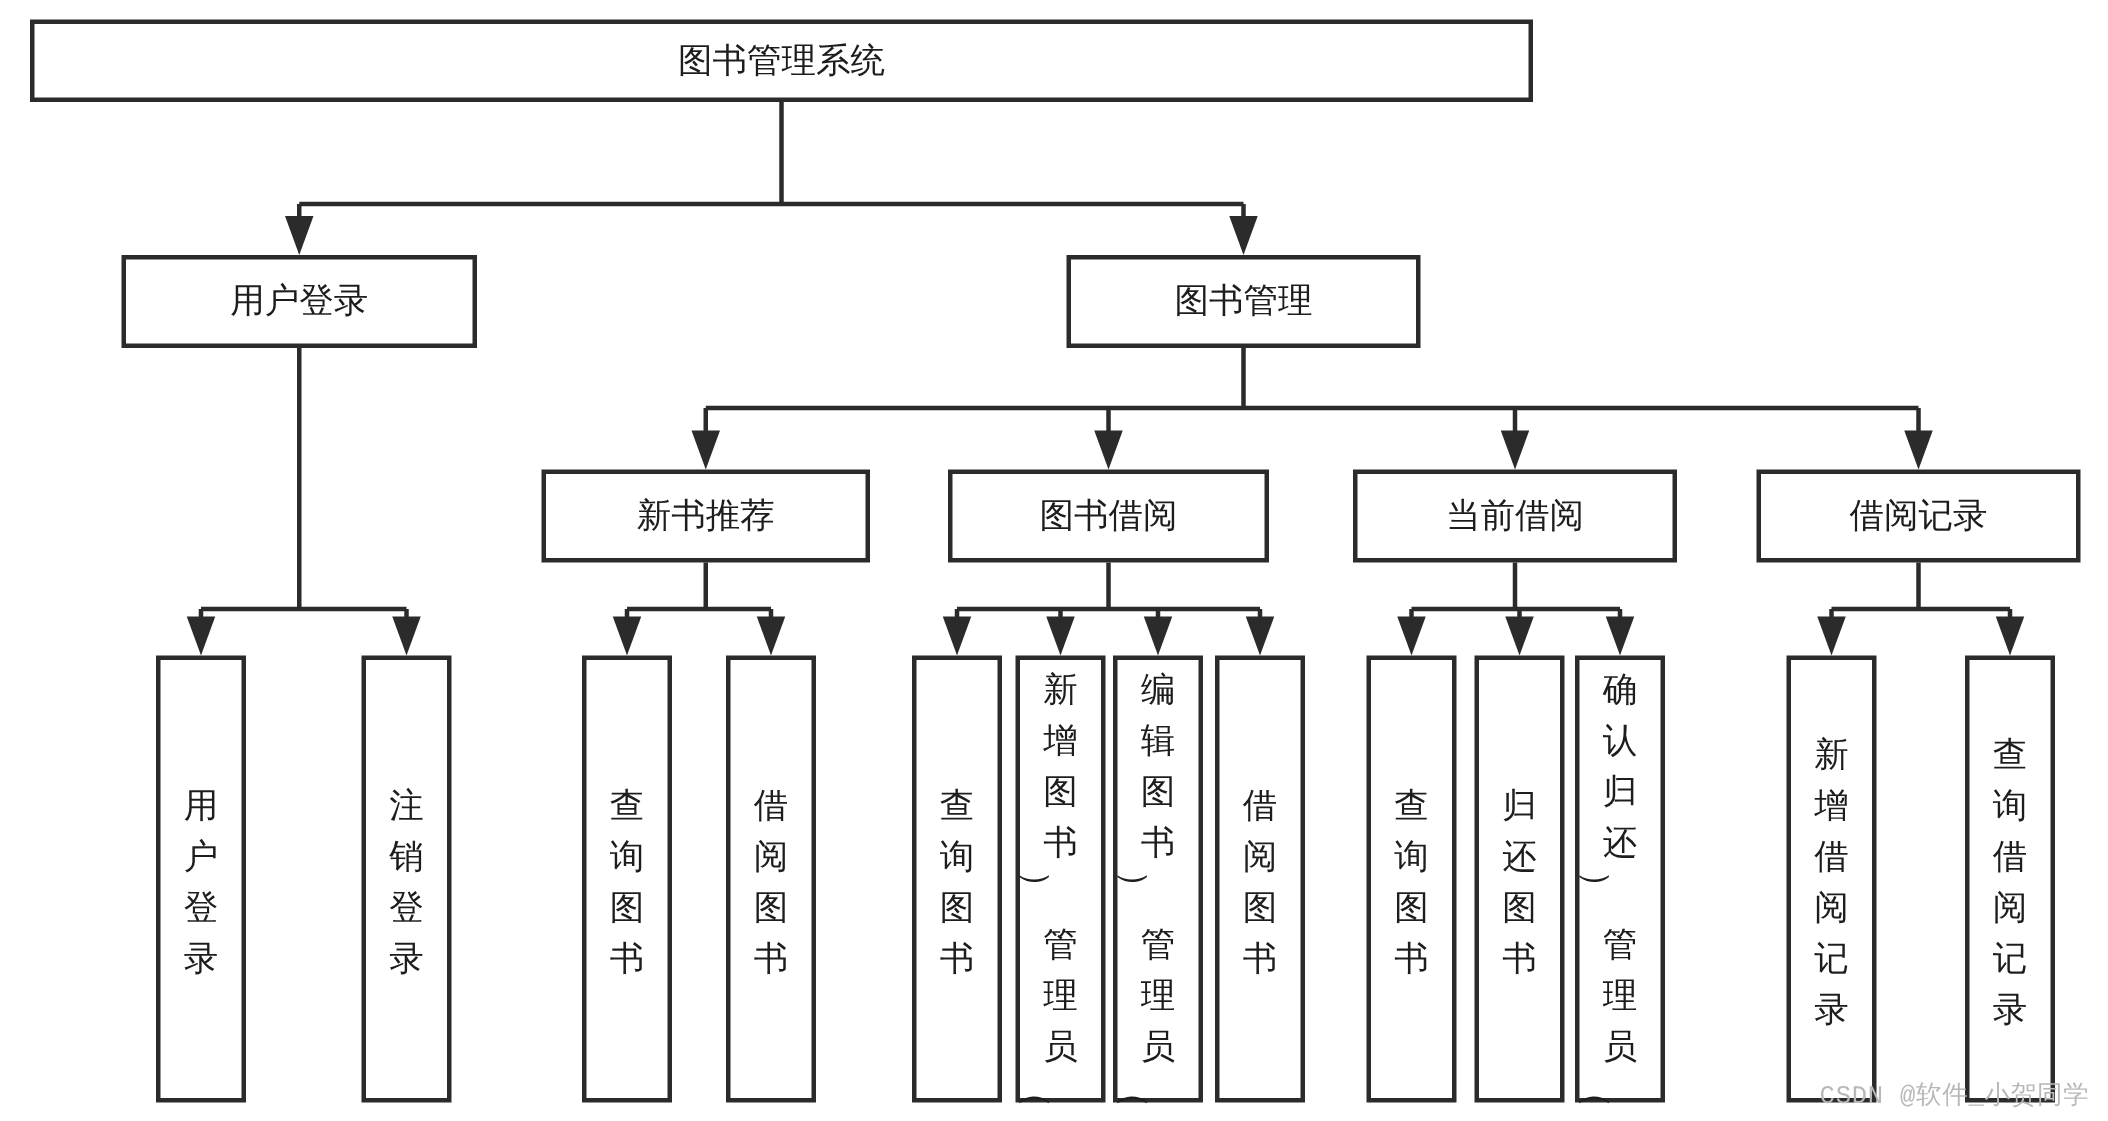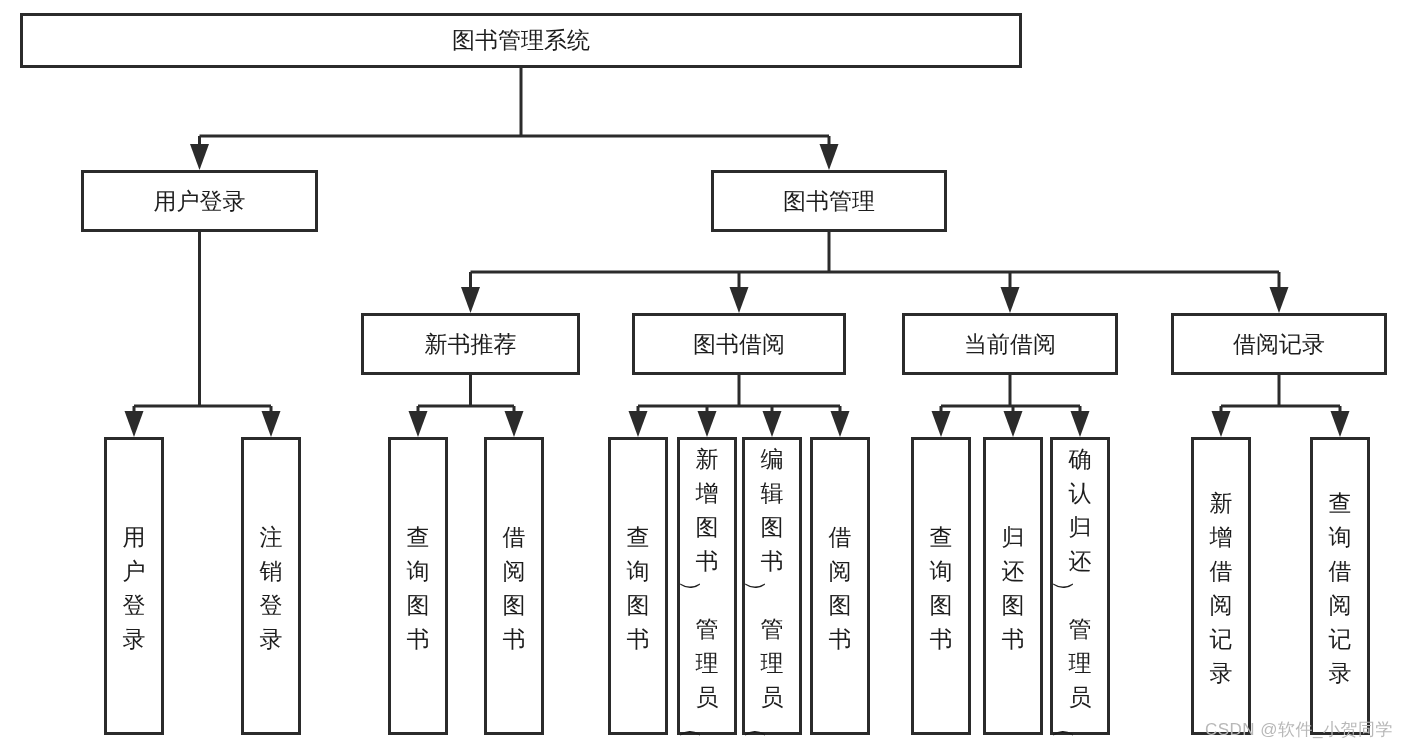--- a/index.html
+++ b/index.html
@@ -50,21 +50,21 @@
   .node-label-vertical {
     fill: #1d1d1d;
     font-family: "DejaVu Sans", "Liberation Sans", sans-serif;
     font-size: 23px;
     text-anchor: middle;
   }
   .watermark {
     position: absolute;
     right: 12px;
     bottom: 6px;
-    font-family: Liberation Sans, sans-serif;
+    font-family: Liberation Mono, monospace;
     font-size: 17px;
     color: #b8b8b8;
     letter-spacing: 0.5px;
     white-space: nowrap;
     user-select: none;
   }
 </style>
 </head>
 <body>
 

